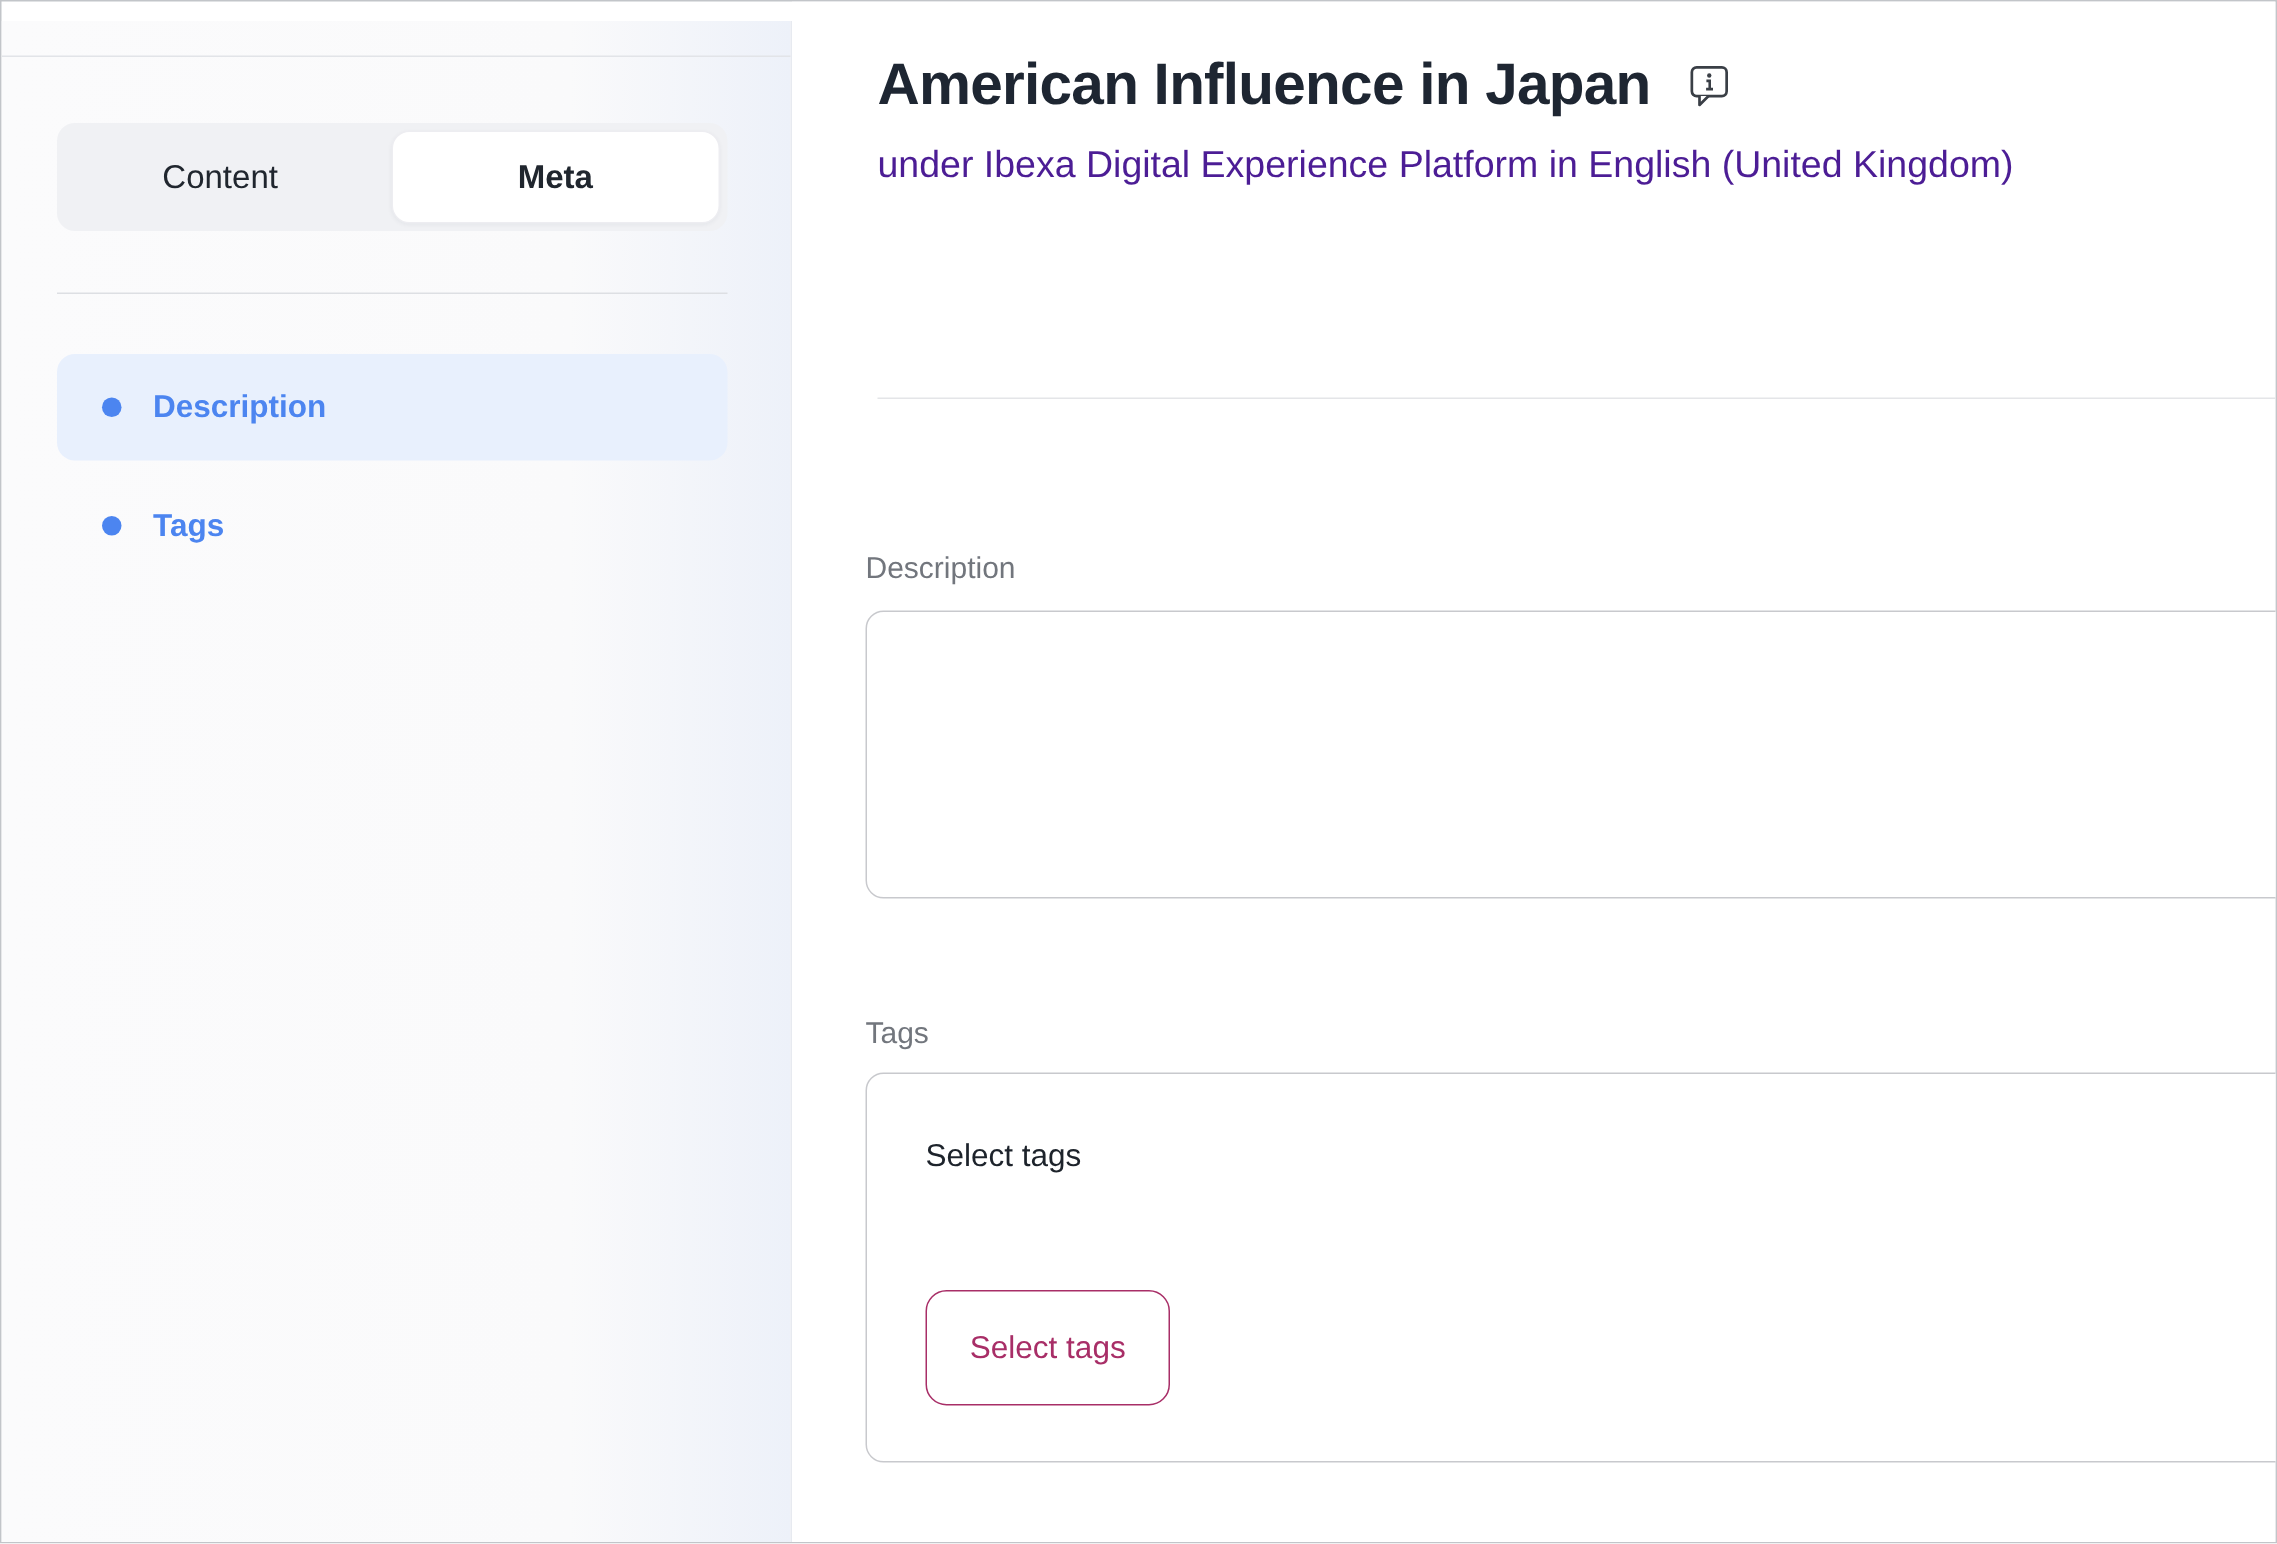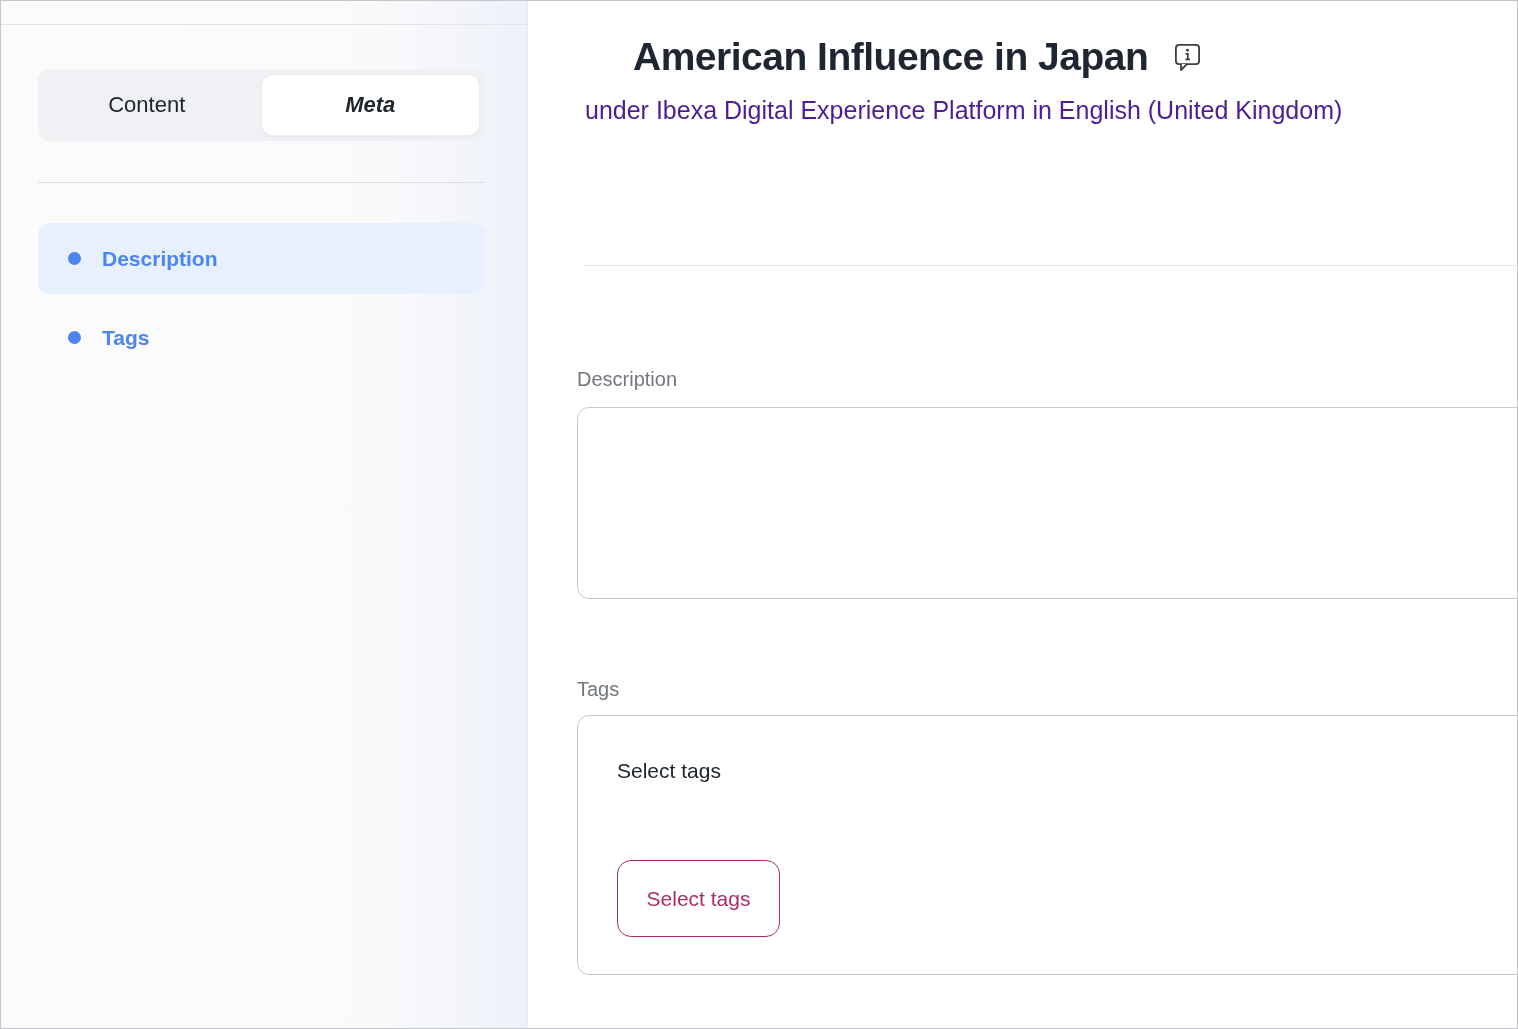--- a/index.html
+++ b/index.html
@@ -14,20 +14,21 @@
     display: flex;
     overflow: hidden;
     background: #fff;
   }
 
   
   .sidebar {
     width: 527px; flex: none;
     background: linear-gradient(to right, #fbfbfc 0%, #fafafb 72%, #edf1f9 100%);
     border-right: 1px solid #e7eaf0;
+    margin-top: 13px;
   }
   .sidebar-topbar {
     height: 24px;
     border-bottom: 1px solid #e2e4e8;
   }
   .tab-switcher {
     margin: 44px 42px 0 37px;
     height: 72px;
     background: #f0f1f4;
     border-radius: 12px;
@@ -44,21 +45,20 @@
     border-radius: 12px;
     cursor: pointer;
     padding: 0;
   }
   .tab.active {
     background: #fff;
     font-weight: 700;
     margin: 5px;
     border: 1px solid #ededf1;
     box-shadow: 0 1px 3px rgba(20,30,50,.05);
-    font-style: italic;
   }
   .sidebar-divider {
     margin: 41px 42px 0 37px;
     border: none;
     border-top: 1px solid #dddfe3;
   }
   .anchor-nav {
     margin: 40px 42px 0 37px;
     display: flex;
     flex-direction: column;
@@ -88,21 +88,20 @@
   .main {
     flex: 1;
     min-width: 0;
     background: #fff;
     padding: 33px 0 0 57px;
   }
   .title-row {
     display: flex;
     align-items: flex-start;
     gap: 24px;
-    margin-left: 48px;
   }
   .page-title {
     margin: 0;
     font-size: 39px;
     line-height: 1.2;
     font-weight: 700;
     letter-spacing: -0.5px;
     color: #1e2632;
   }
   .info-icon { margin-top: 7px; flex: none; }

